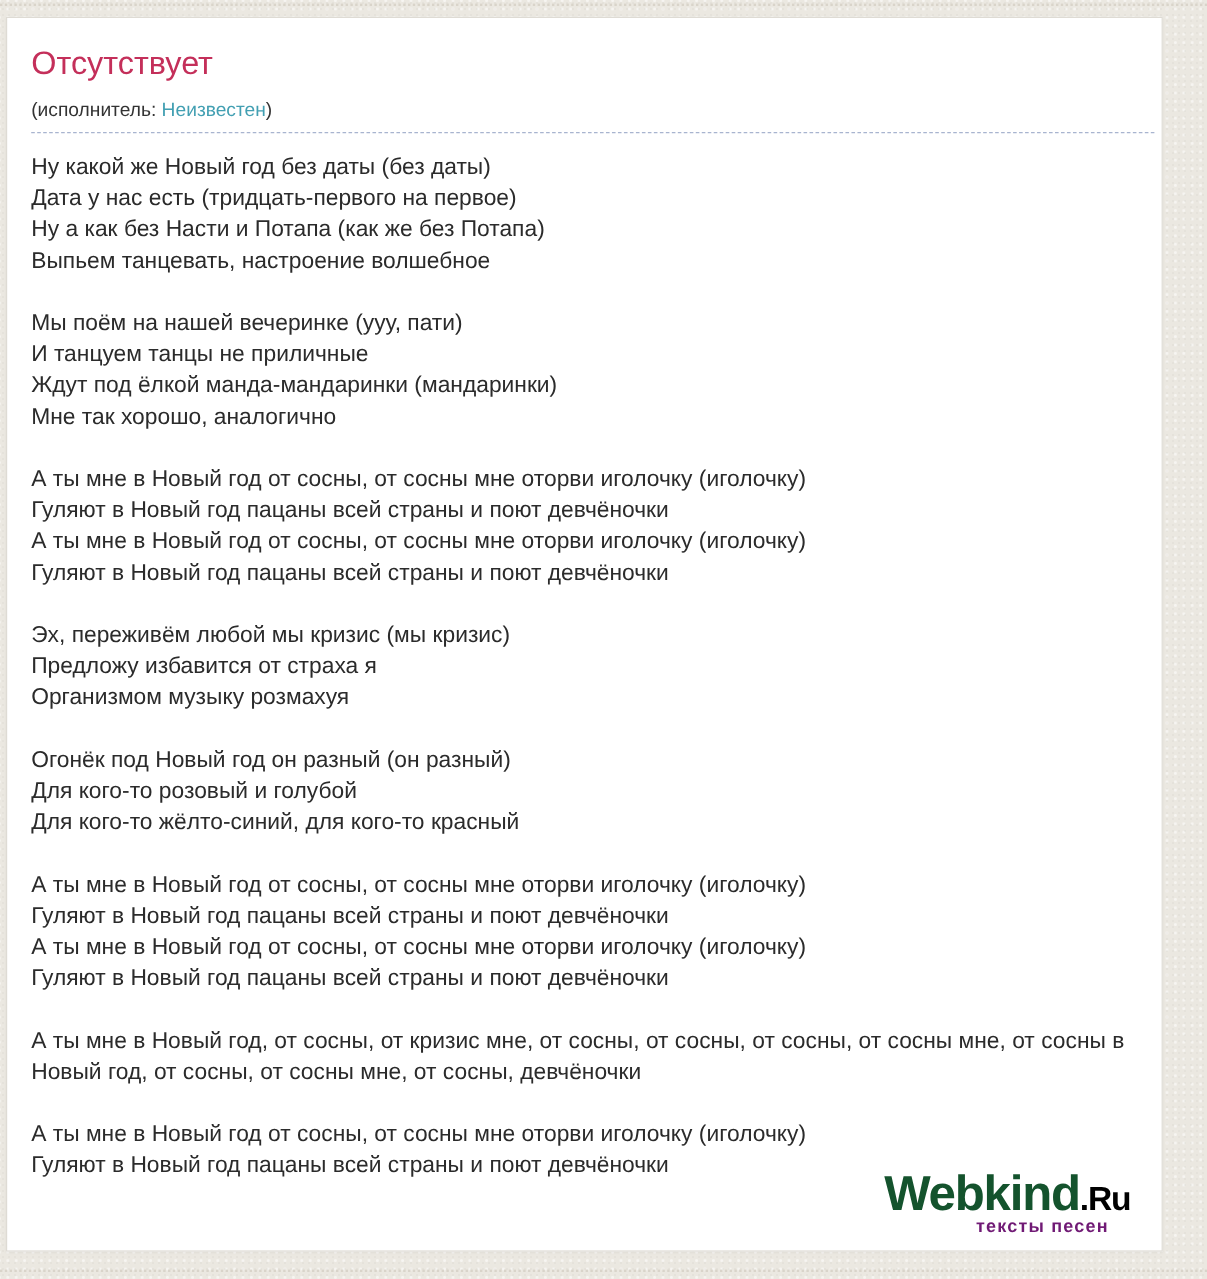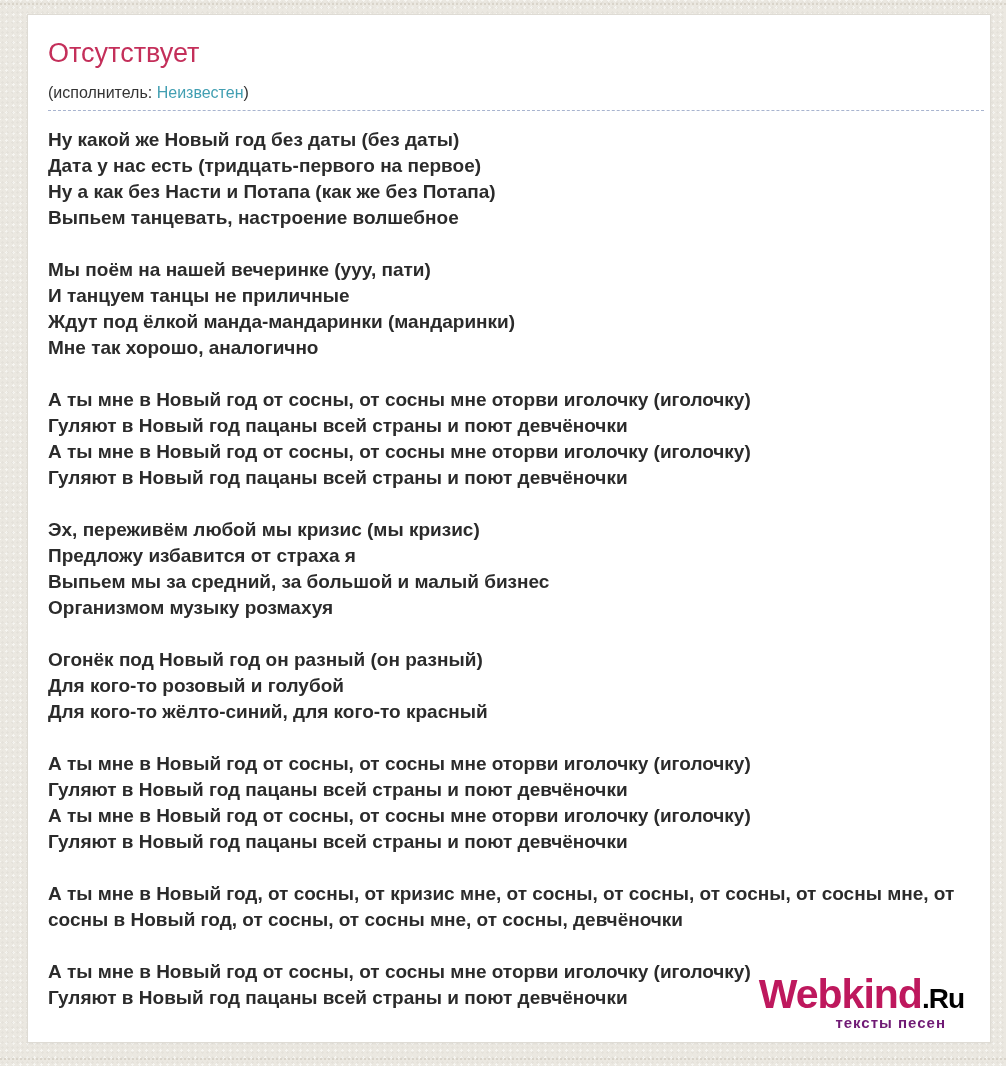--- a/index.html
+++ b/index.html
@@ -20,21 +20,21 @@
     position: absolute;
     left: 0;
     width: 1006px;
     border-top: 2px dotted #d9d4ca;
   }
   .stitch.top { top: 3px; }
   .stitch.bottom { top: 1058px; }
 
   .card {
     position: absolute;
-    left: 27px;
+    left: 5px;
     top: 14px;
     width: 964px;
     height: 1029px;
     background: #ffffff;
     border: 1px solid #dedbd4;
     box-sizing: border-box;
     padding: 24px 10px 0 20px;
     box-shadow: 0 1px 2px rgba(0,0,0,0.05);
   }
 
@@ -59,34 +59,34 @@
     text-decoration: none;
     cursor: pointer;
   }
 
   .lyrics {
     margin-top: 16px;
     font-size: 19px;
     line-height: 26px;
     color: #2b2b2b;
   }
-  .stanza { margin: 0 0 26px 0; font-weight: bold; }
+  .stanza { margin: 0 0 26px 0; }
   .lyric-line { white-space: normal; }
 
   .logo {
     position: absolute;
     right: 26px;
     bottom: 12px;
     text-align: right;
     text-decoration: none;
     display: block;
     line-height: 1;
   }
   .logo-main { font-weight: bold; letter-spacing: -1px; }
-  .logo-web { font-size: 41px; color: #be185d; }
+  .logo-web { font-size: 41px; color: #14532d; }
   .logo-ru  { font-size: 28px; color: #000000; }
   .logo-tag {
     font-size: 15px;
     font-weight: bold;
     color: #701a75;
     letter-spacing: 1px;
     margin-top: 0px;
     padding-right: 18px;
   }
 </style>
@@ -115,21 +115,20 @@
       </div>
       <div class="stanza">
         <div class="lyric-line">А ты мне в Новый год от сосны, от сосны мне оторви иголочку (иголочку)</div>
         <div class="lyric-line">Гуляют в Новый год пацаны всей страны и поют девчёночки</div>
         <div class="lyric-line">А ты мне в Новый год от сосны, от сосны мне оторви иголочку (иголочку)</div>
         <div class="lyric-line">Гуляют в Новый год пацаны всей страны и поют девчёночки</div>
       </div>
       <div class="stanza">
         <div class="lyric-line">Эх, переживём любой мы кризис (мы кризис)</div>
         <div class="lyric-line">Предложу избавится от страха я</div>
-        <div class="lyric-line">Выпьем мы за средний, за большой и малый бизнес</div>
         <div class="lyric-line">Организмом музыку розмахуя</div>
       </div>
       <div class="stanza">
         <div class="lyric-line">Огонёк под Новый год он разный (он разный)</div>
         <div class="lyric-line">Для кого-то розовый и голубой</div>
         <div class="lyric-line">Для кого-то жёлто-синий, для кого-то красный</div>
       </div>
       <div class="stanza">
         <div class="lyric-line">А ты мне в Новый год от сосны, от сосны мне оторви иголочку (иголочку)</div>
         <div class="lyric-line">Гуляют в Новый год пацаны всей страны и поют девчёночки</div>

